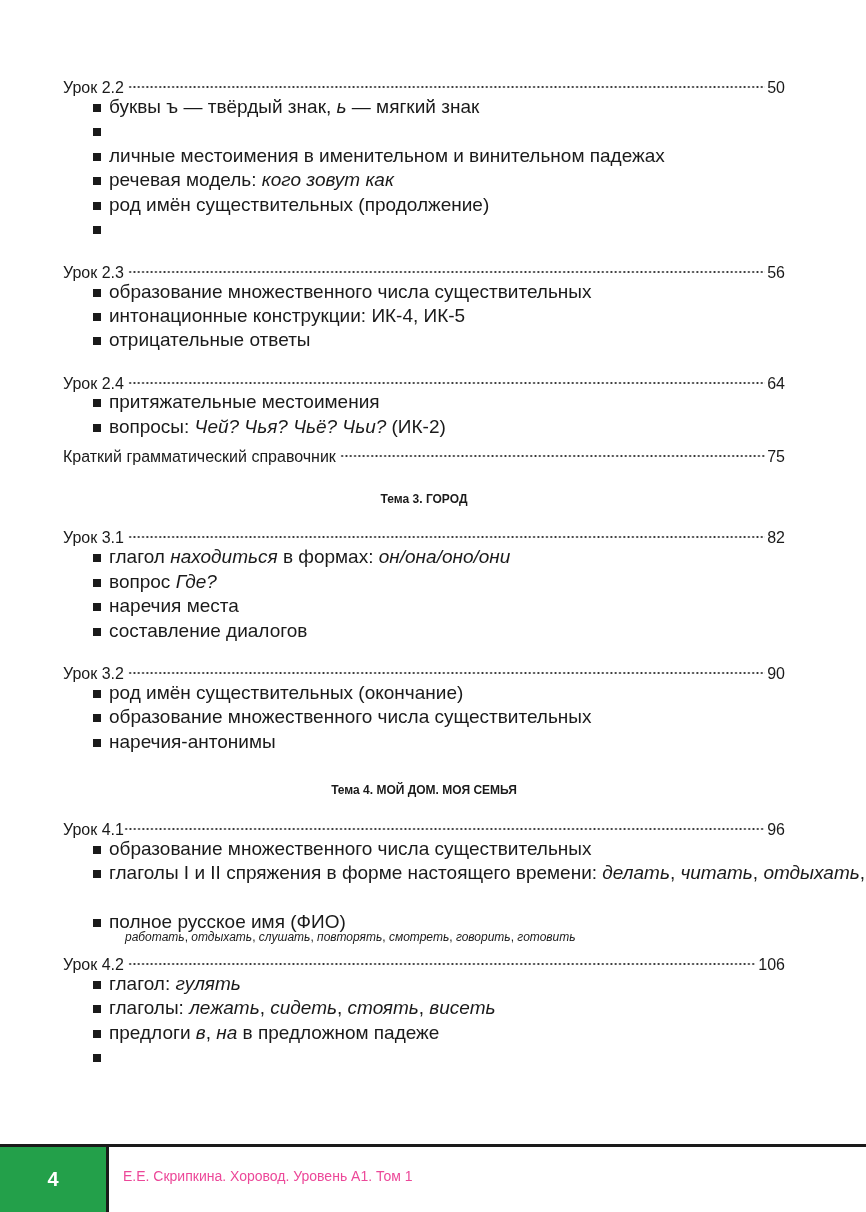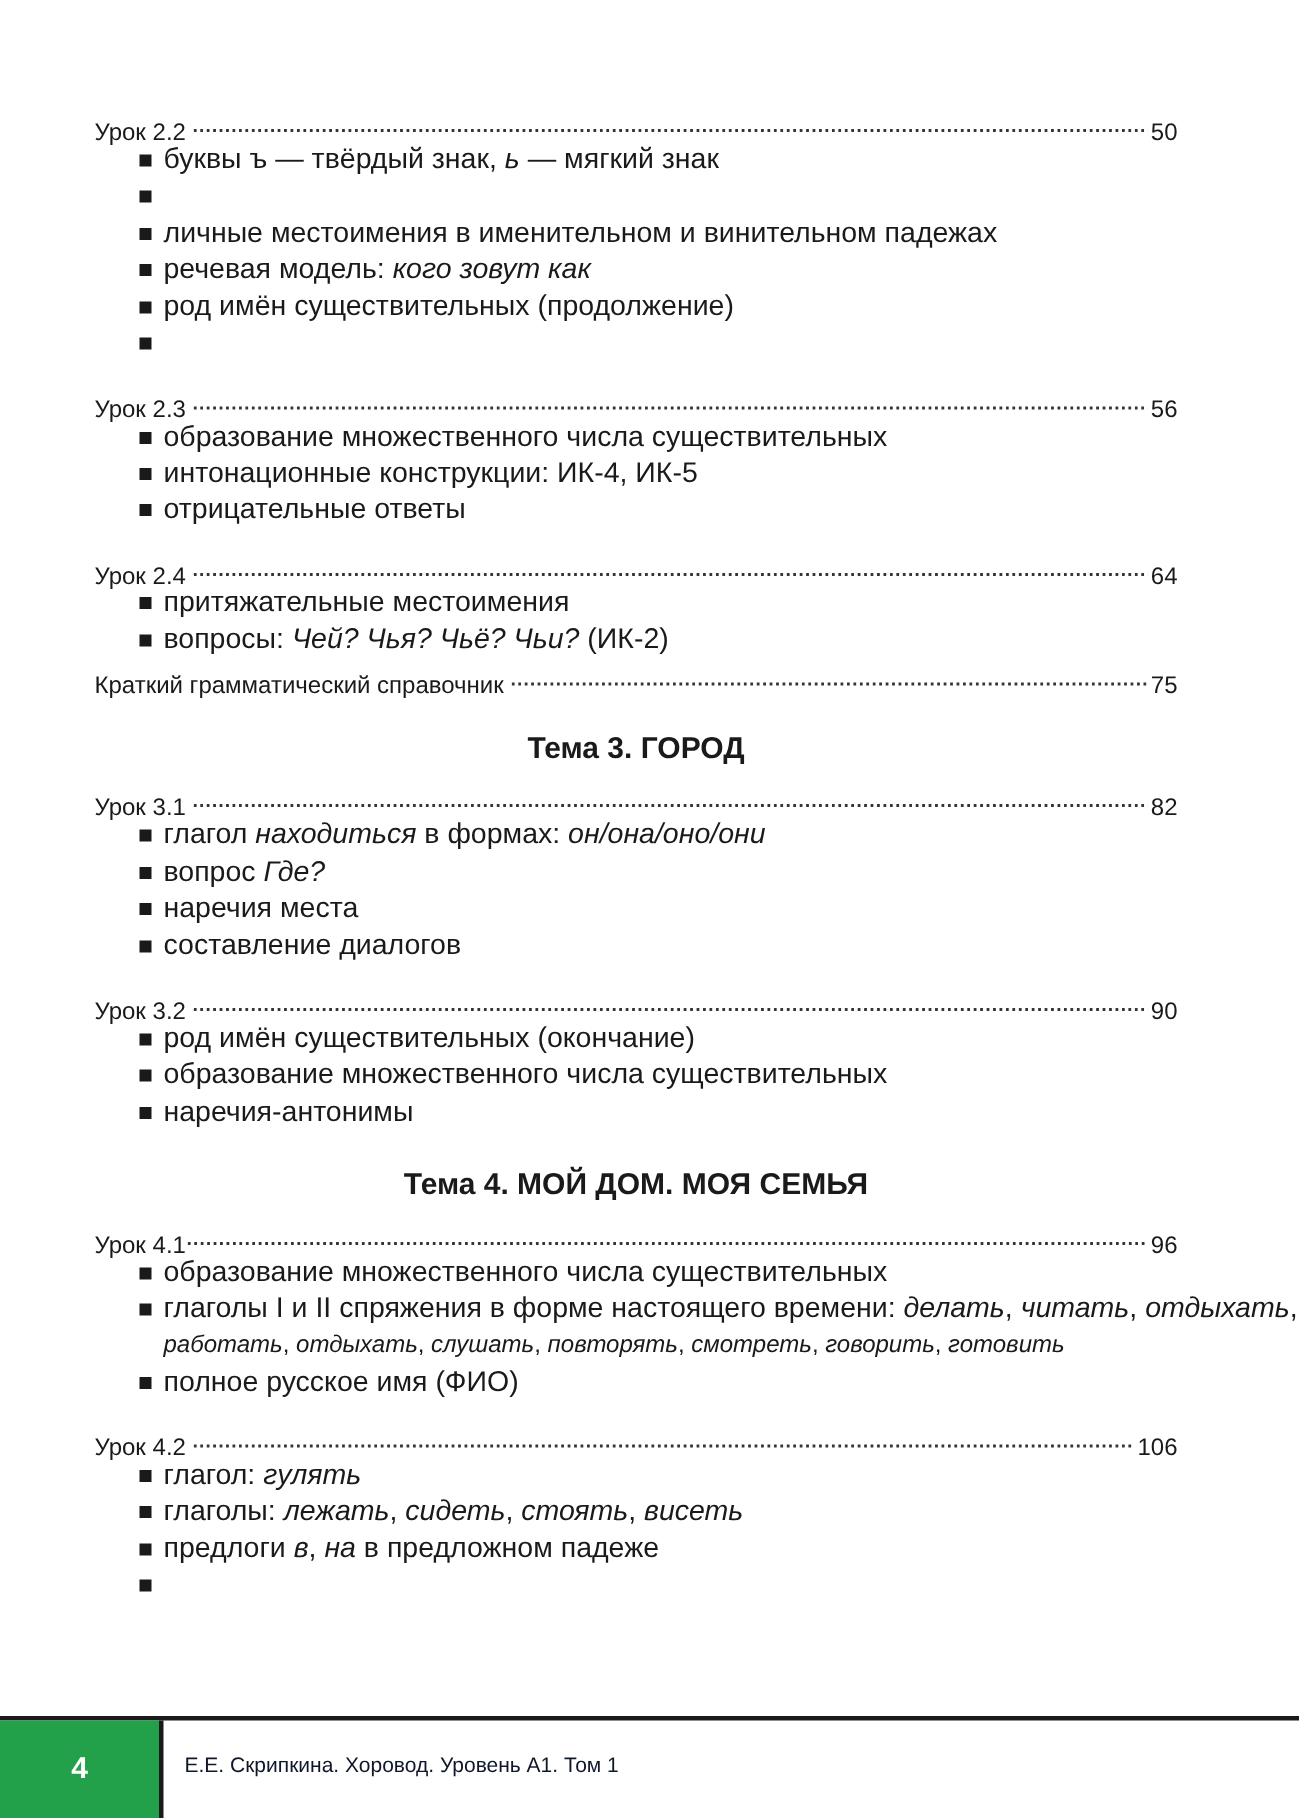--- a/index.html
+++ b/index.html
@@ -24,39 +24,39 @@
   }
   .row .pg { flex: 0 0 auto; padding-left: 2px; }
   .bullet {
     position: absolute; left: 30px; width: 690px; font-size: 19px; line-height: 22px;
     white-space: nowrap;
   }
   .bullet .sq {
     display: inline-block; width: 8px; height: 8px; background: #1a1a1a;
     margin-right: 8px; vertical-align: 1px;
   }
-  .cont { position: absolute; left: 46px; font-size: 16px; line-height: 22px; white-space: nowrap; }
+  .cont { position: absolute; left: 62px; font-size: 12px; line-height: 22px; white-space: nowrap; margin-top: 40px; }
   .it { font-style: italic; }
   .theme {
     position: absolute; left: 0; width: 722px; text-align: center;
-    font-weight: bold; font-size: 20px; line-height: 22px;
+    font-weight: bold; font-size: 12px; line-height: 22px;
   }
   .footer-rule {
     position: absolute; left: 0; top: 1144px; width: 866px; height: 3px; background: #1a1a1a;
   }
   .footer-num {
     position: absolute; left: 0; top: 1147px; width: 106px; height: 65px;
     background: #23a04a; color: #ffffff; font-weight: bold; font-size: 20px;
     display: flex; align-items: center; justify-content: center;
   }
   .footer-div {
     position: absolute; left: 106px; top: 1147px; width: 3px; height: 65px; background: #1a1a1a;
   }
   .footer-text {
-    position: absolute; left: 123px; top: 1166px; font-size: 14px; color: #0f172a;
+    position: absolute; left: 123px; top: 1166px; font-size: 14px; color: #ec4899;
     line-height: 20px; white-space: nowrap;
   }
 </style>
 </head>
 <body>
 
 <div class="toc">
 
   <div class="row" style="top:71px">
     <span class="lbl">Урок 2.2</span>

